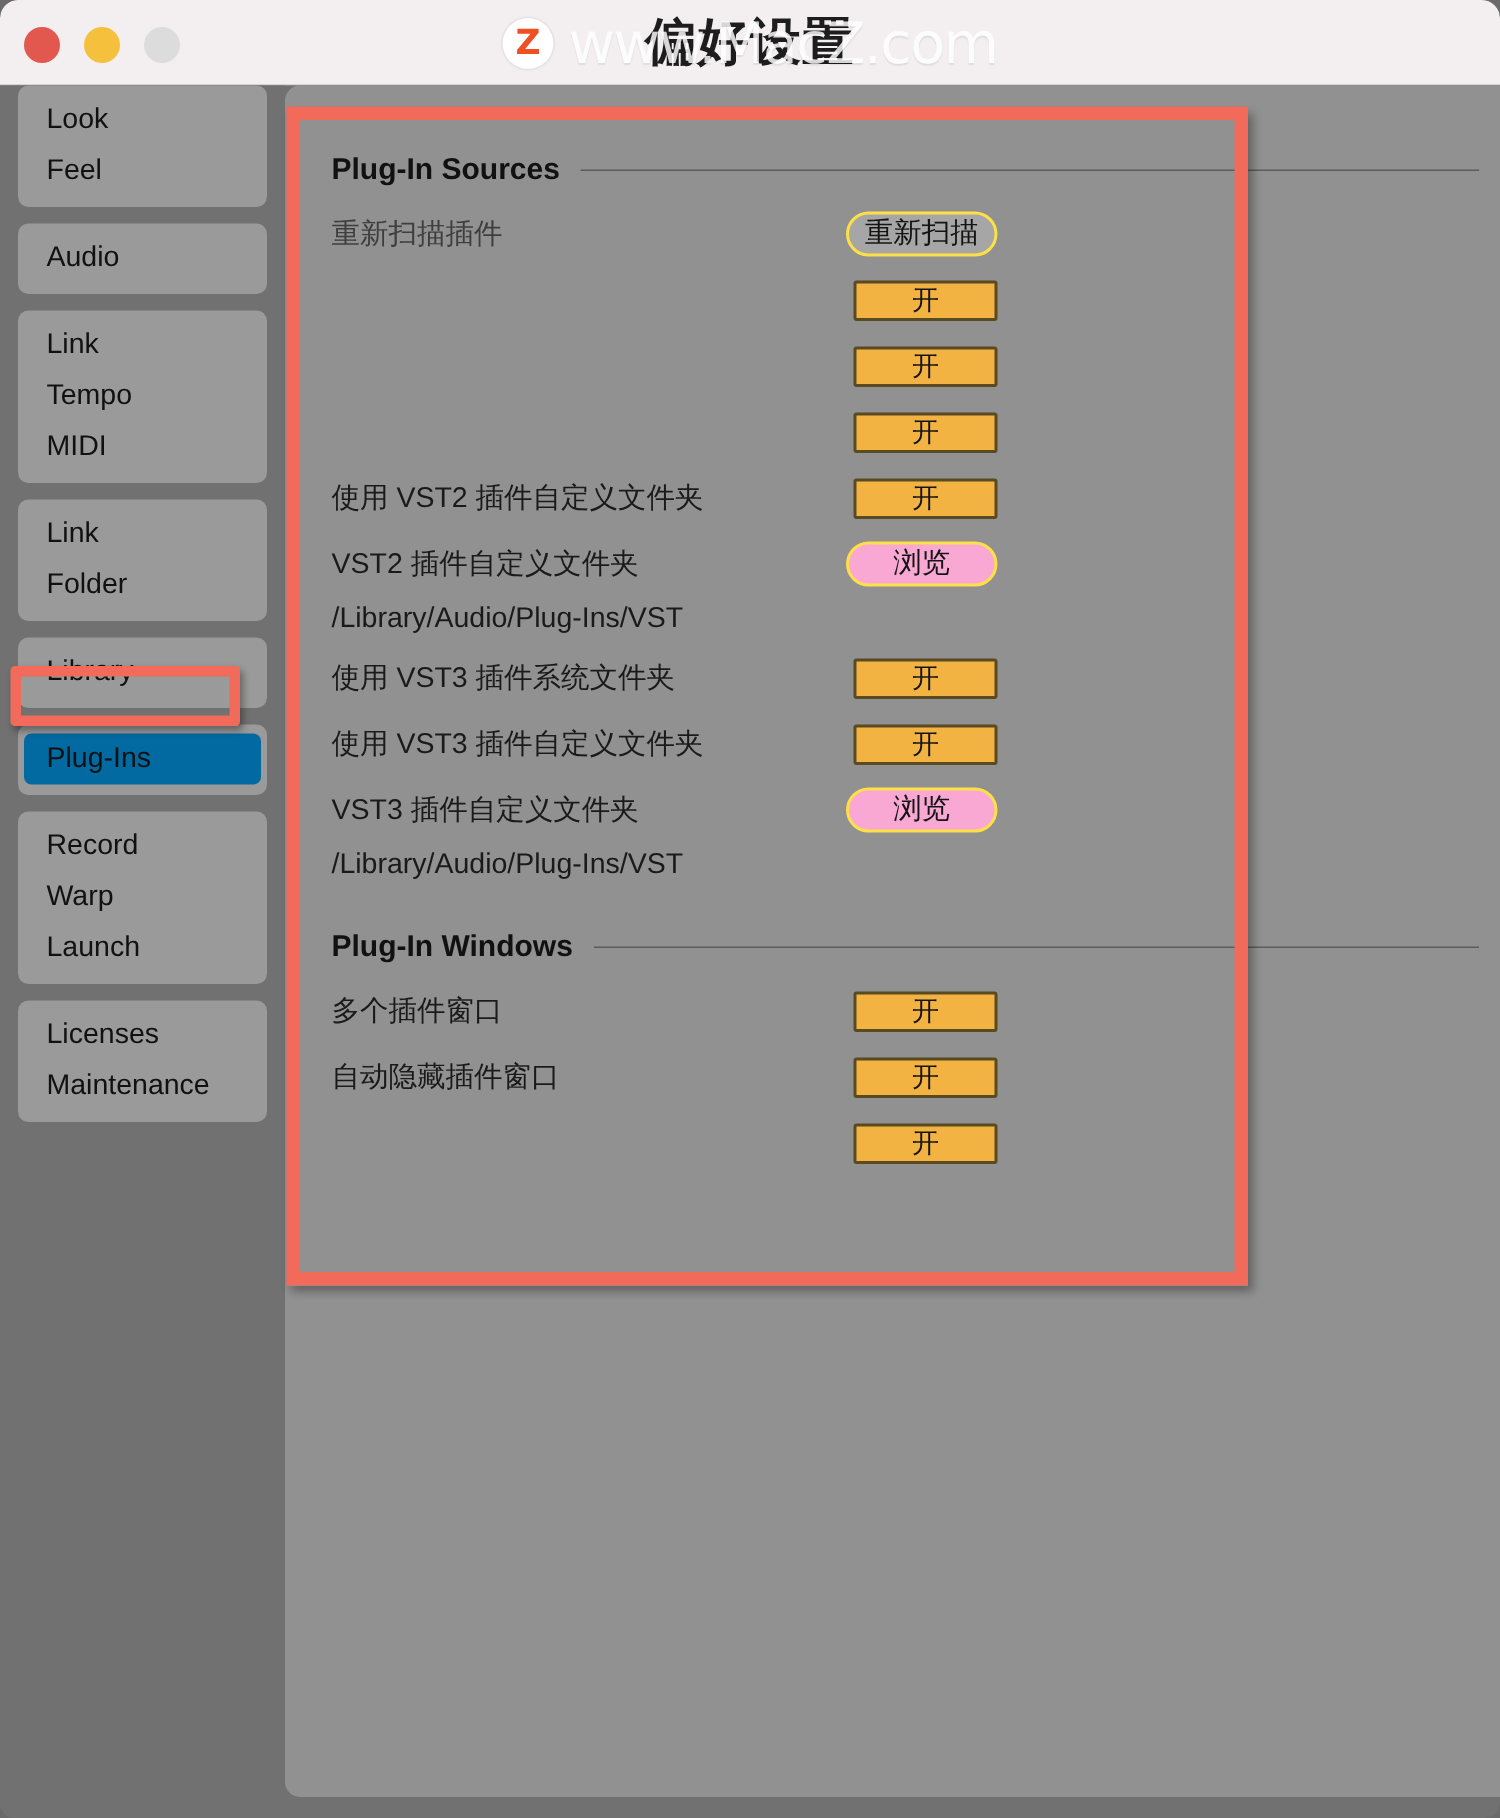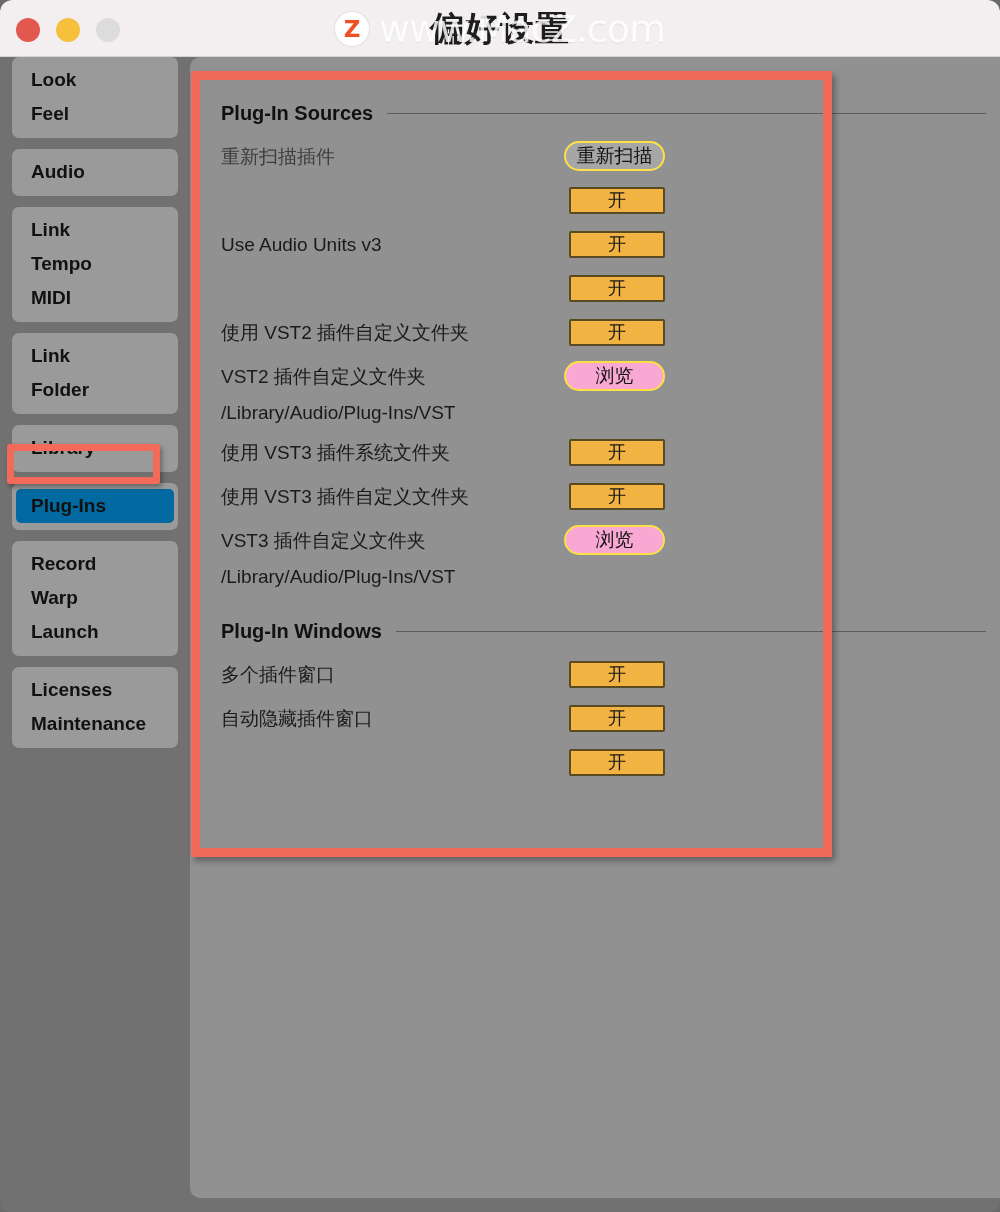--- a/index.html
+++ b/index.html
@@ -107,21 +107,21 @@
     background: #717171;
   }
   .side-group {
     margin: 0 12px 11px 12px;
     background: #9a9a9a;
     border-radius: 7px;
     padding: 6px 0 7px 0;
   }
   .side-item {
     font-size: 19px;
-    font-weight: 700;
+    font-weight: 400;
     color: #111111;
     padding: 2px 0 2px 19px;
     line-height: 30px;
     border-radius: 5px;
   }
   .side-item.selected {
     background: #0369a1;
     color: #111111;
     margin: 0 4px;
     padding-left: 15px;
@@ -303,21 +303,20 @@
         <div class="sh-rule"></div>
       </div>
       <div class="row" style="top: 83px;">
         <div class="row-label dim">重新扫描插件</div>
         <div class="pill">重新扫描</div>
       </div>
       <div class="row" style="top: 127px;">
         <div class="toggle">开</div>
       </div>
       <div class="row" style="top: 171px;">
-        <div class="row-label">Use Audio Units v3</div>
         <div class="toggle">开</div>
       </div>
       <div class="row" style="top: 215px;">
         <div class="toggle">开</div>
       </div>
       <div class="row" style="top: 259px;">
         <div class="row-label">使用 VST2 插件自定义文件夹</div>
         <div class="toggle">开</div>
       </div>
       <div class="row" style="top: 303px;">

